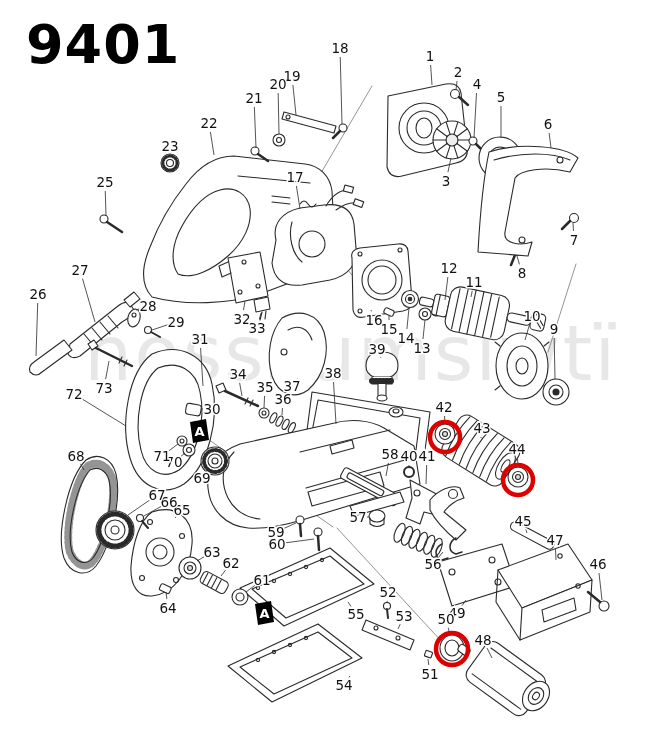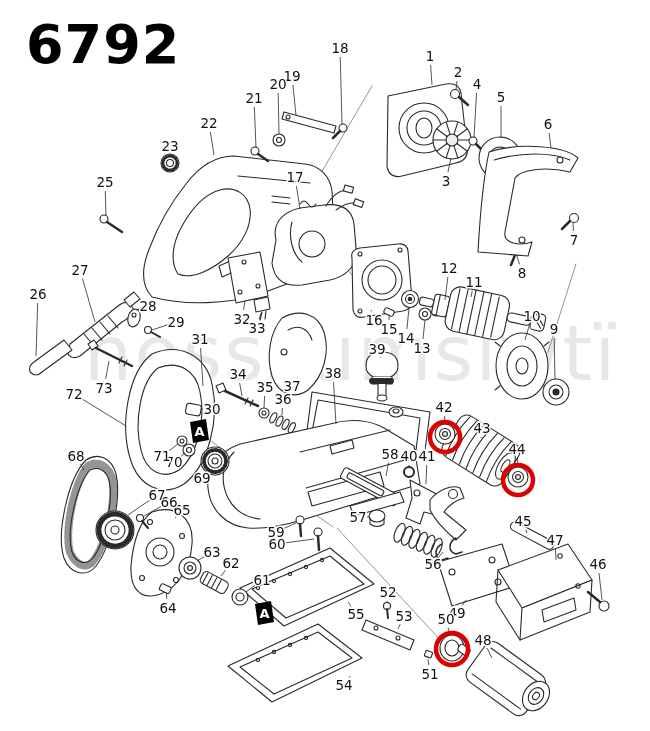--- a/index.html
+++ b/index.html
@@ -13,21 +13,21 @@
   .plabel{font:13.5px "DejaVu Sans","Liberation Sans",sans-serif;fill:#111;
           paint-order:stroke;stroke:#ffffff;stroke-width:3px;}
   .amark{font:bold 13px "DejaVu Sans","Liberation Sans",sans-serif;fill:#fff;
          text-anchor:middle;}
 </style>
 </head>
 <body>
 
 <div id="canvas">
   <div class="watermark">nosssumsïwtï</div>
-  <div class="title">6792</div>
+  <div class="title">9401</div>
 
   <svg class="diagram" width="650" height="731" viewBox="0 0 650 731">
 
     <g stroke="#2a2a2a" stroke-width="1.1" fill="none" stroke-linejoin="round" stroke-linecap="round">
 
       <g stroke="#666" stroke-width="0.7">
         <line x1="372" y1="86" x2="294" y2="219"></line>
         <line x1="258" y1="162" x2="352" y2="275"></line>
         <line x1="576" y1="264" x2="548" y2="352"></line>
         <line x1="337" y1="528" x2="443" y2="643"></line>

